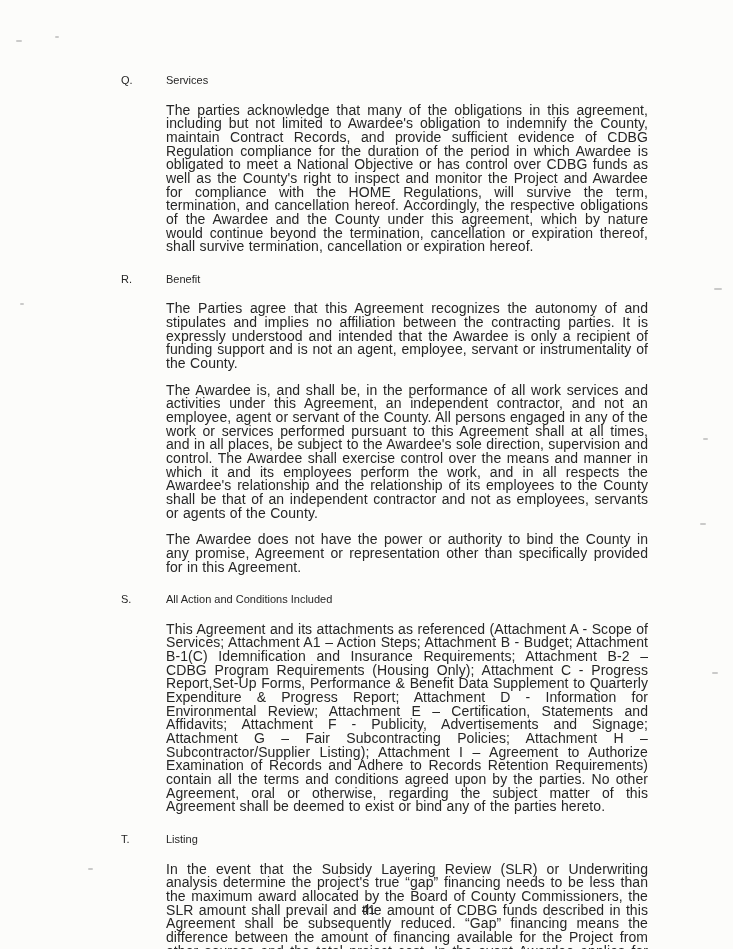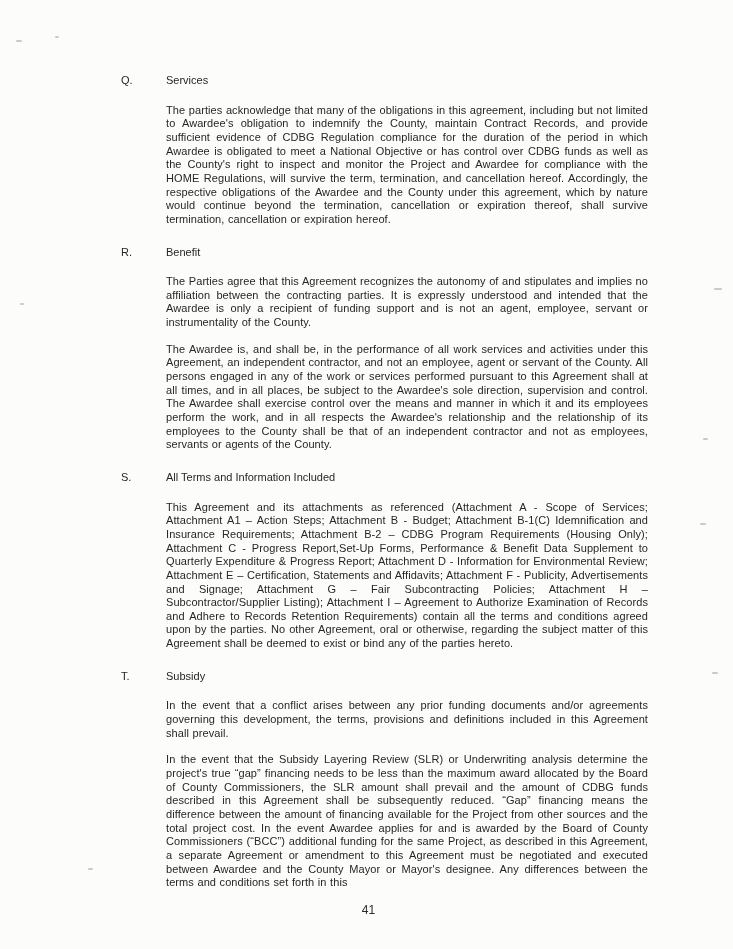--- a/index.html
+++ b/index.html
@@ -22,21 +22,21 @@
   .sec-head {
     display: flex;
     font-size: 11px;
     line-height: 13.6px;
     margin-bottom: 16px;
   }
   .sec-letter { flex: 0 0 45px; width: 45px; }
   .sec-title { flex: 1; }
   .sec-body { margin-left: 45px; }
   .para {
-    font-size: 11px;
+    font-size: 14px;
     line-height: 13.65px;
     text-align: justify;
     margin: 0 0 13px 0;
     letter-spacing: 0.08px;
     word-spacing: 0.4px;
   }
   .sec-body .para:last-child { margin-bottom: 0; }
   .page-number {
     position: absolute;
     bottom: 32px;
@@ -79,40 +79,40 @@
     </section>
 
     <section class="sec">
       <div class="sec-head">
         <span class="sec-letter">R.</span>
         <span class="sec-title">Benefit</span>
       </div>
       <div class="sec-body">
         <p class="para">The Parties agree that this Agreement recognizes the autonomy of and stipulates and implies no affiliation between the contracting parties. It is expressly understood and intended that the Awardee is only a recipient of funding support and is not an agent, employee, servant or instrumentality of the County.</p>
         <p class="para">The Awardee is, and shall be, in the performance of all work services and activities under this Agreement, an independent contractor, and not an employee, agent or servant of the County. All persons engaged in any of the work or services performed pursuant to this Agreement shall at all times, and in all places, be subject to the Awardee's sole direction, supervision and control. The Awardee shall exercise control over the means and manner in which it and its employees perform the work, and in all respects the Awardee's relationship and the relationship of its employees to the County shall be that of an independent contractor and not as employees, servants or agents of the County.</p>
+        <p class="para">The Awardee does not have the power or authority to bind the County in any promise, Agreement or representation other than specifically provided for in this Agreement.</p>
       </div>
     </section>
 
     <section class="sec">
       <div class="sec-head">
         <span class="sec-letter">S.</span>
-        <span class="sec-title">All Terms and Information Included</span>
+        <span class="sec-title">All Action and Conditions Included</span>
       </div>
       <div class="sec-body">
         <p class="para">This Agreement and its attachments as referenced (Attachment A - Scope of Services; Attachment A1 – Action Steps; Attachment B - Budget; Attachment B-1(C) Idemnification and Insurance Requirements; Attachment B-2 – CDBG Program Requirements (Housing Only); Attachment C - Progress Report,Set-Up Forms, Performance &amp; Benefit Data Supplement to Quarterly Expenditure &amp; Progress Report; Attachment D - Information for Environmental Review; Attachment E – Certification, Statements and Affidavits; Attachment F - Publicity, Advertisements and Signage; Attachment G – Fair Subcontracting Policies; Attachment H – Subcontractor/Supplier Listing); Attachment I – Agreement to Authorize Examination of Records and Adhere to Records Retention Requirements) contain all the terms and conditions agreed upon by the parties. No other Agreement, oral or otherwise, regarding the subject matter of this Agreement shall be deemed to exist or bind any of the parties hereto.</p>
       </div>
     </section>
 
     <section class="sec">
       <div class="sec-head">
         <span class="sec-letter">T.</span>
-        <span class="sec-title">Subsidy</span>
+        <span class="sec-title">Listing</span>
       </div>
       <div class="sec-body">
-        <p class="para">In the event that a conflict arises between any prior funding documents and/or agreements governing this development, the terms, provisions and definitions included in this Agreement shall prevail.</p>
         <p class="para">In the event that the Subsidy Layering Review (SLR) or Underwriting analysis determine the project's true “gap” financing needs to be less than the maximum award allocated by the Board of County Commissioners, the SLR amount shall prevail and the amount of CDBG funds described in this Agreement shall be subsequently reduced. “Gap” financing means the difference between the amount of financing available for the Project from other sources and the total project cost. In the event Awardee applies for and is awarded by the Board of County Commissioners (“BCC”) additional funding for the same Project, as described in this Agreement, a separate Agreement or amendment to this Agreement must be negotiated and executed between Awardee and the County Mayor or Mayor's designee. Any differences between the terms and conditions set forth in this</p>
       </div>
     </section>
 
   </div>
 
   <div class="page-number">41</div>
 
   <span class="artifact a1"></span>
   <span class="artifact a2"></span>

